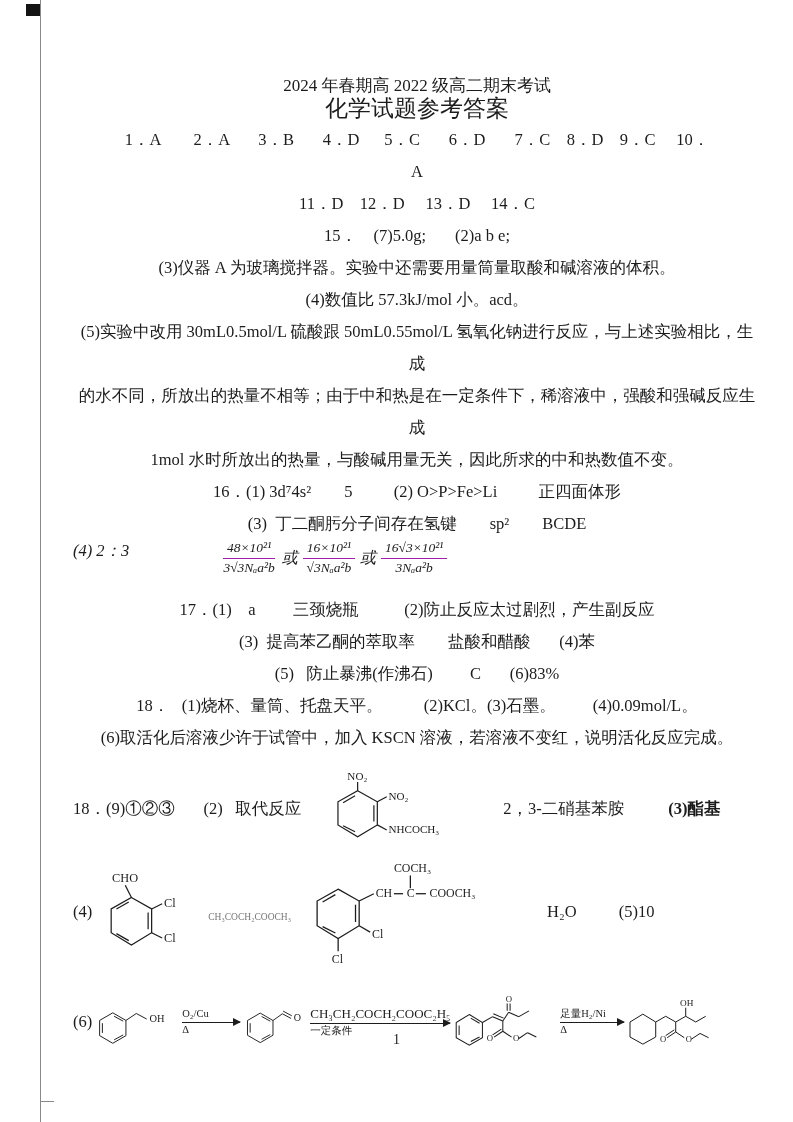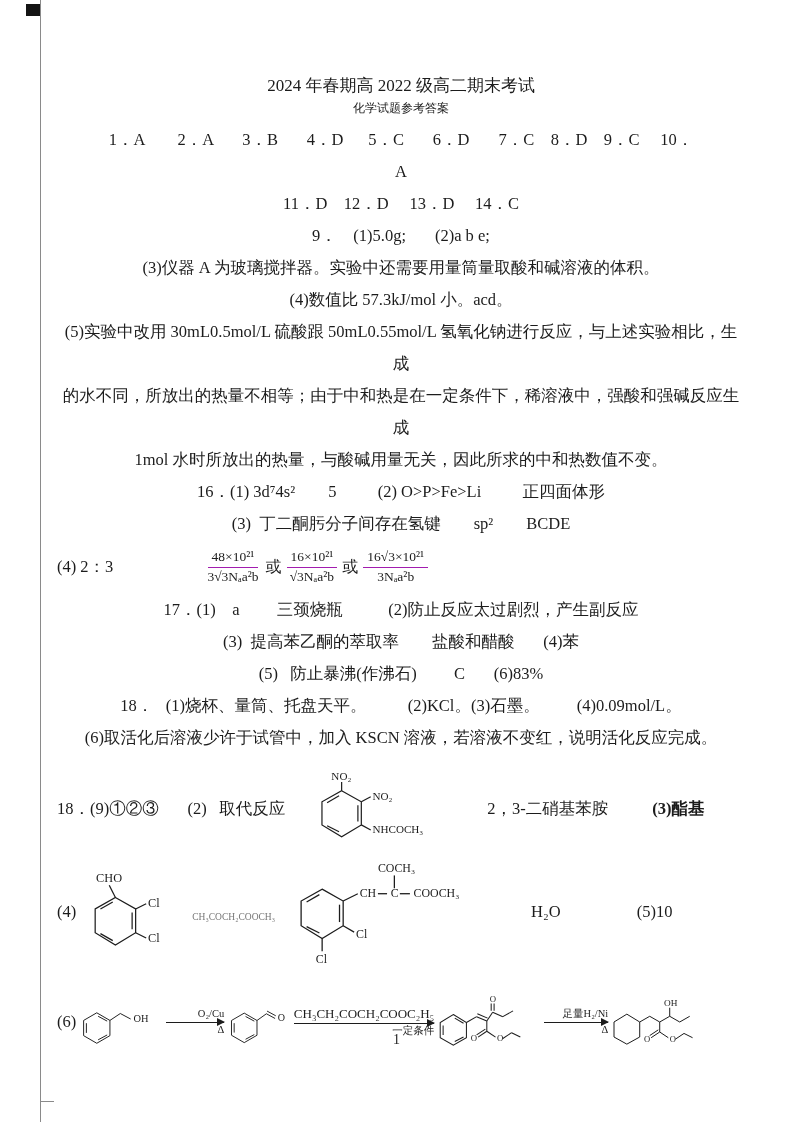--- a/index.html
+++ b/index.html
@@ -5,42 +5,42 @@
   * { margin:0; padding:0; box-sizing:border-box; }
   html,body { width:793px; background:#ffffff; }
   body {
     position:relative; height:1122px; overflow:hidden;
     font-family:"Liberation Serif","DejaVu Serif",serif;
     color:#1c1c1c;
   }
   .scan-border { position:absolute; left:40px; top:0; bottom:0; width:1px; background:#8a8a8a; }
   .corner-mark { position:absolute; left:26px; top:4px; width:14px; height:12px; background:#141414; }
   .bottom-tick { position:absolute; left:40px; top:1101px; width:14px; height:1px; background:#8a8a8a; }
-  .content { position:absolute; left:57px; top:74px; width:688px; }
+  .content { position:absolute; left:73px; top:74px; width:688px; }
   .title-block { text-align:center; }
   .doc-title { font-size:17px; line-height:23px; }
-  .doc-subtitle { font-size:12px; line-height:23px; }
+  .doc-subtitle { font-size:23px; line-height:23px; }
   .doc-line { font-size:16.5px; line-height:32px; white-space:pre-wrap;text-align:center; }
   .inline { display:inline-block; white-space:pre-wrap; }
   .mc-block { margin-top:4px; }
   
-  .frac-row { display:flex; align-items:center; height:54px; font-size:16.5px; }
+  .frac-row { display:flex; align-items:flex-start; height:54px; font-size:16.5px;font-style:italic; }
   .frac-row .lead { white-space:pre-wrap; }
   .fracs { display:flex; align-items:center; margin-left:92px; font-size:13.5px; }
   .frac { display:inline-flex; flex-direction:column; align-items:center; line-height:1.25; }
   .frac .num { border-bottom:1px solid #a21caf; padding:0 4px 1px 4px; }
   .frac .den { padding:1px 2px 0 2px; }
   .or { font-size:16px; margin:0 5px; }
   
   .struct-row { display:flex; align-items:center; }
   .struct-row svg { display:block; flex:0 0 auto; }
   svg line, svg polygon, svg polyline { stroke:#1c1c1c; stroke-width:1.4; fill:none; }
   svg text { fill:#1c1c1c; font-family:"Liberation Serif","DejaVu Serif",serif; }
   .small-reagent { font-size:9.5px; color:#777; white-space:nowrap; margin:14px 6px 4px 6px; }
-  .rxn { display:inline-flex; flex-direction:column; align-items:flex-end; flex:0 0 auto; }
+  .rxn { display:inline-flex; flex-direction:column; align-items:flex-start; flex:0 0 auto; }
   .rxn .top { font-size:10.5px; line-height:1.15; white-space:nowrap; }
   .rxn .shaft { position:relative; height:0; border-top:1.3px solid #1c1c1c; width:100%; margin:2px 0 1px 0; }
   .rxn .shaft::after { content:''; position:absolute; right:-1px; top:-5px; width:0; height:0;
       border-left:8px solid #1c1c1c; border-top:4.5px solid transparent; border-bottom:4.5px solid transparent; }
   .rxn .bottom { font-size:10.5px; line-height:1.15; white-space:nowrap; }
   .page-number { position:absolute; left:0; width:100%; top:1032px; text-align:center; font-size:14px; }
 </style>
 </head>
 <body>
 
@@ -55,21 +55,21 @@
     <div class="doc-subtitle">化学试题参考答案</div>
   </div>
 
   <div class="mc-block">
     <div class="doc-line">1．A        2．A       3．B       4．D      5．C       6．D       7．C    8．D    9．C     10．</div>
     <div class="doc-line">A</div>
     <div class="doc-line">11．D    12．D     13．D     14．C</div>
   </div>
 
   <div>
-    <div class="doc-line">9．    (1)5.0g;       (2)a b e;</div>
+    <div class="doc-line">15．    (7)5.0g;       (2)a b e;</div>
     <div class="doc-line">(3)仪器 A 为玻璃搅拌器。实验中还需要用量筒量取酸和碱溶液的体积。</div>
     <div class="doc-line">(4)数值比 57.3kJ/mol 小。acd。</div>
     <div class="doc-line">(5)实验中改用 30mL0.5mol/L 硫酸跟 50mL0.55mol/L 氢氧化钠进行反应，与上述实验相比，生成</div>
     <div class="doc-line">的水不同，所放出的热量不相等；由于中和热是在一定条件下，稀溶液中，强酸和强碱反应生成</div>
     <div class="doc-line">1mol 水时所放出的热量，与酸碱用量无关，因此所求的中和热数值不变。</div>
   </div>
 
   <div>
     <div class="doc-line">16．(1) 3d⁷4s²        5          (2) O&gt;P&gt;Fe&gt;Li          正四面体形</div>
     <div class="doc-line">(3)  丁二酮肟分子间存在氢键        sp²        BCDE</div>
@@ -150,21 +150,21 @@
       <line x1="130" y1="40" x2="141" y2="40"></line>
       <text x="145" y="44" font-size="13">COOCH₃</text>
       <line x1="124" y1="34" x2="124" y2="20"></line>
       <text x="106" y="16" font-size="13">COCH₃</text>
       <line x1="68" y1="75" x2="80" y2="82"></line>
       <text x="82" y="88" font-size="13">Cl</text>
       <line x1="45" y1="89" x2="45" y2="103"></line>
       <text x="38" y="116" font-size="13">Cl</text>
     </svg>
     <span class="inline doc-line" style="margin-left:26px; line-height:20px;">H₂O</span>
-    <span class="inline doc-line" style="margin-left:76px; line-height:20px;">(5)10</span>
+    <span class="inline doc-line" style="margin-left:42px; line-height:20px;">(5)10</span>
   </div>
 
   <div class="struct-row" style="height:96px; margin-top:6px;">
     <span class="inline doc-line" style="line-height:20px;">(6)</span>
     <svg width="90" height="53" viewBox="0 0 130 76">
       <polygon points="30,24 49,35 49,57 30,68 11,57 11,35"></polygon>
       <line x1="15" y1="39" x2="15" y2="53"></line>
       <line x1="32" y1="29" x2="45" y2="36"></line>
       <line x1="45" y1="56" x2="32" y2="63"></line>
       <line x1="49" y1="35" x2="64" y2="25"></line>

